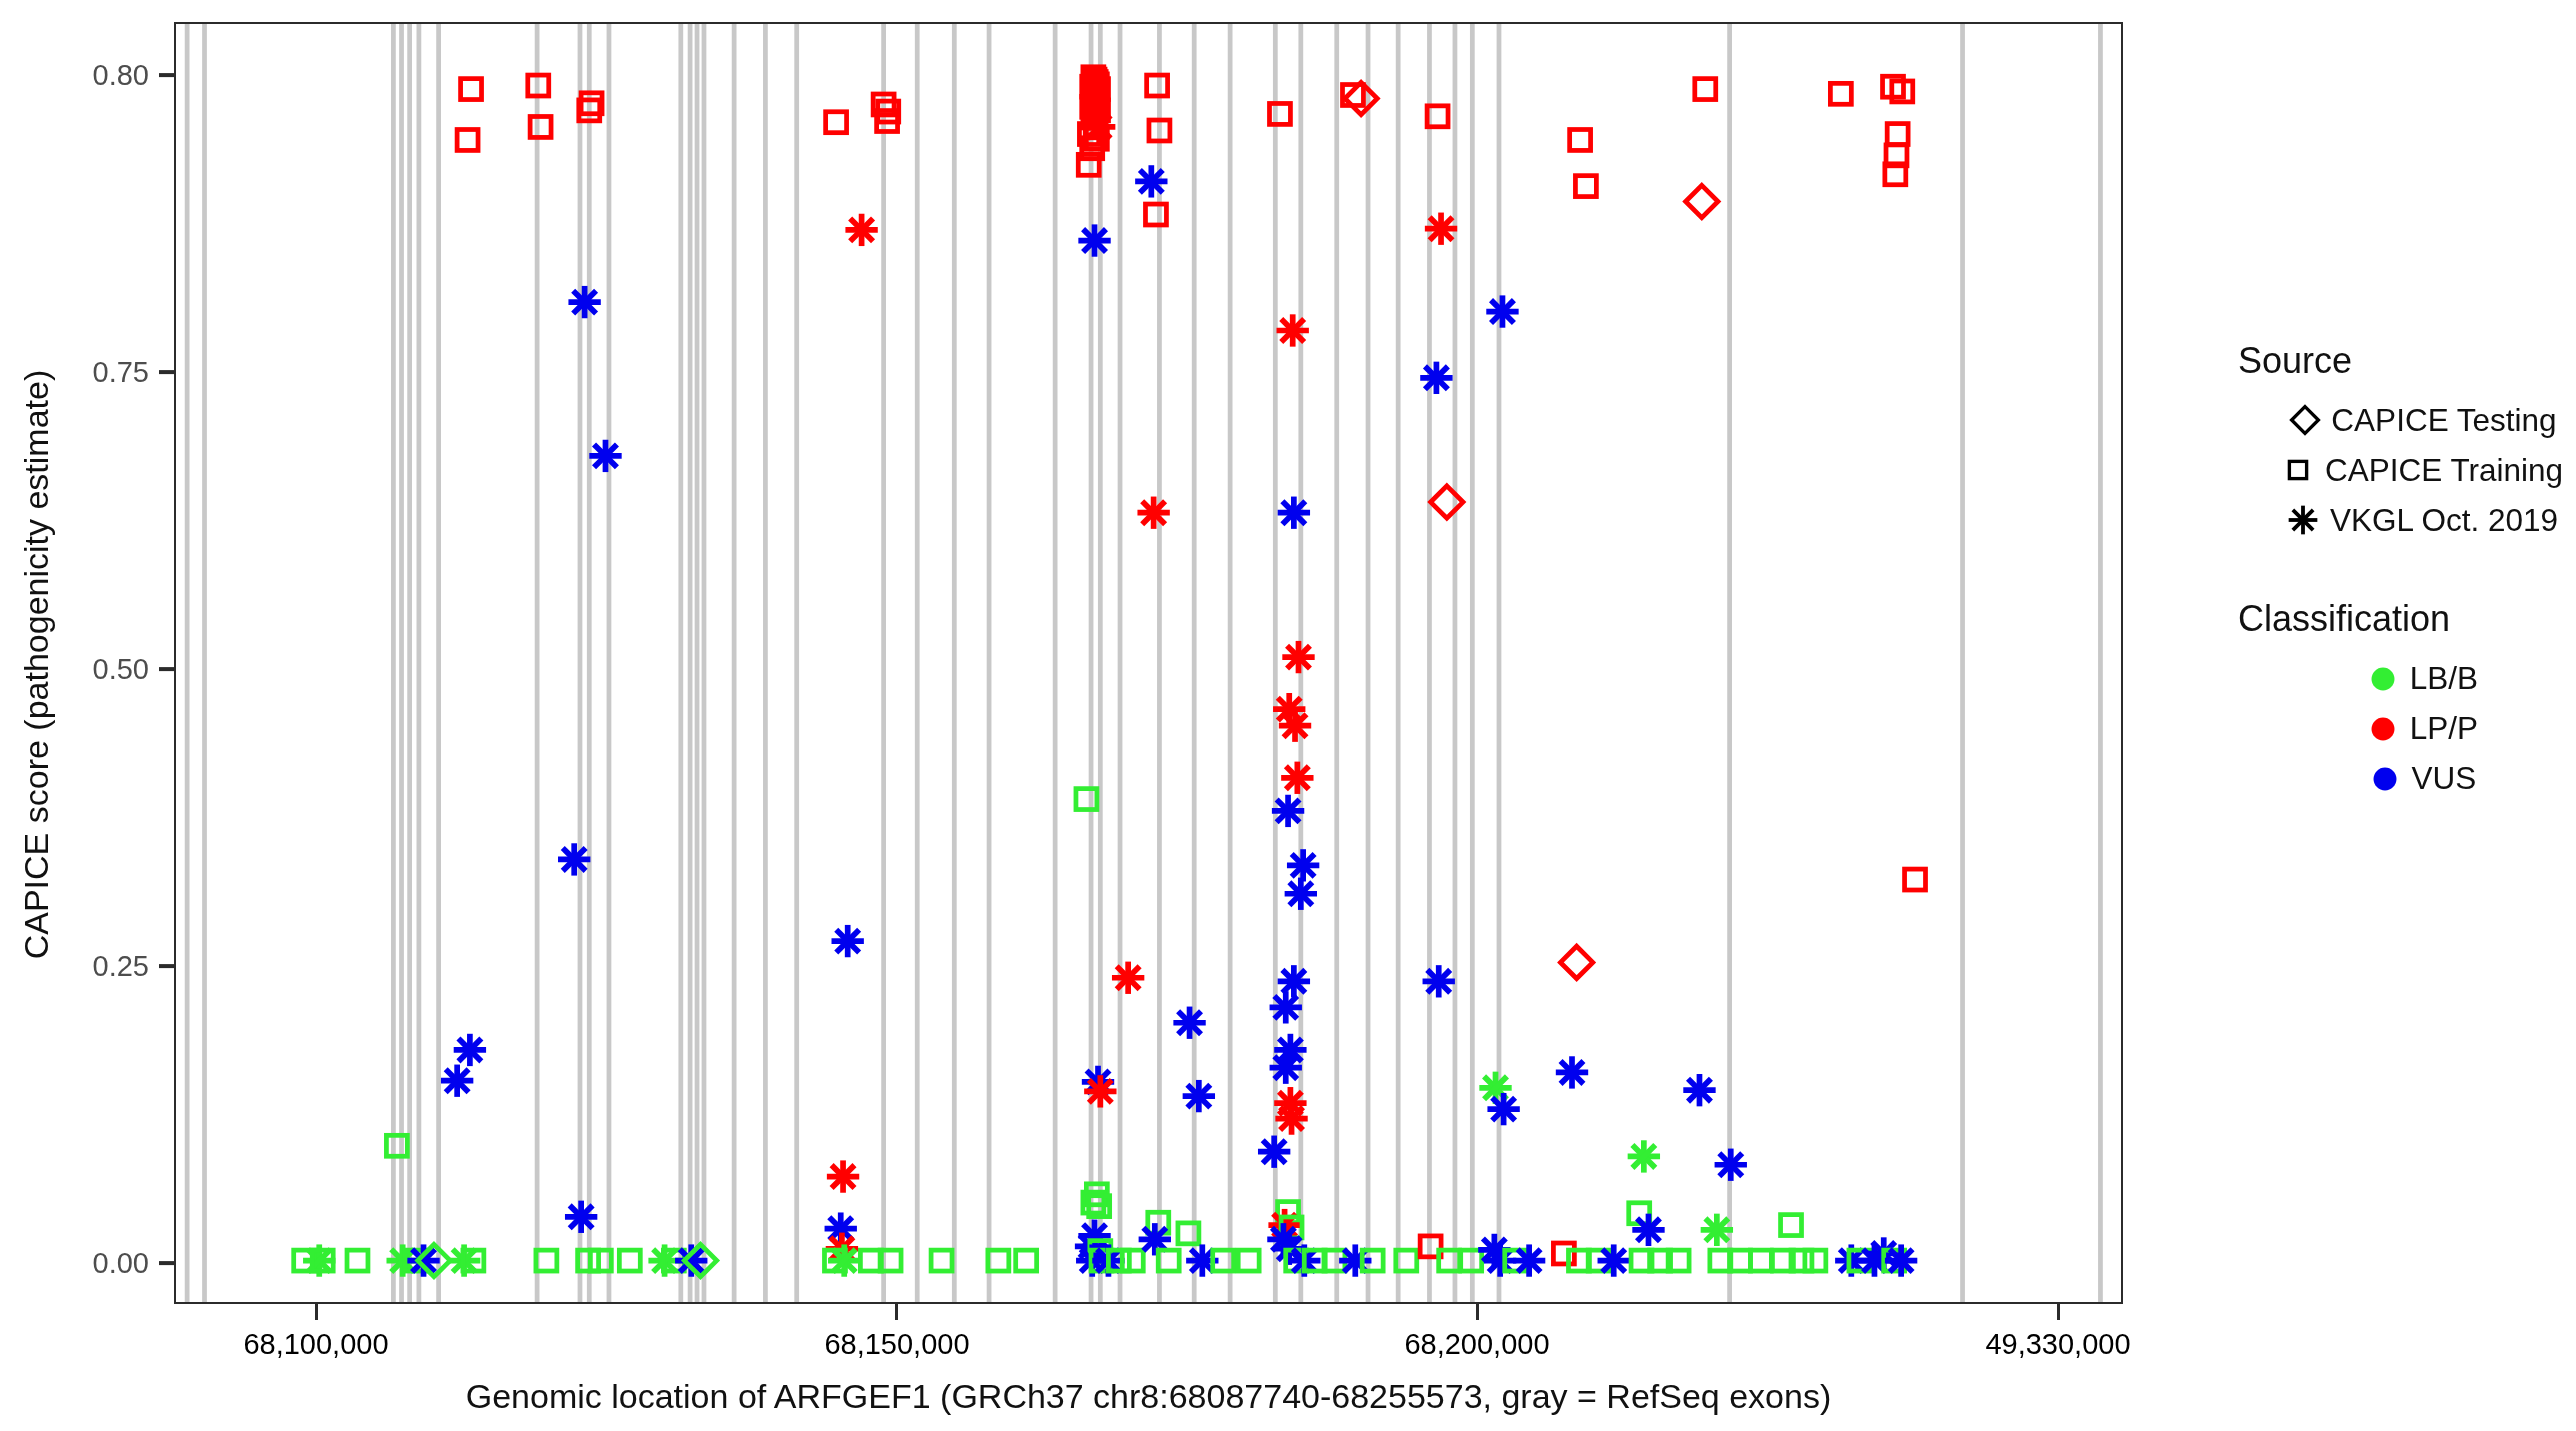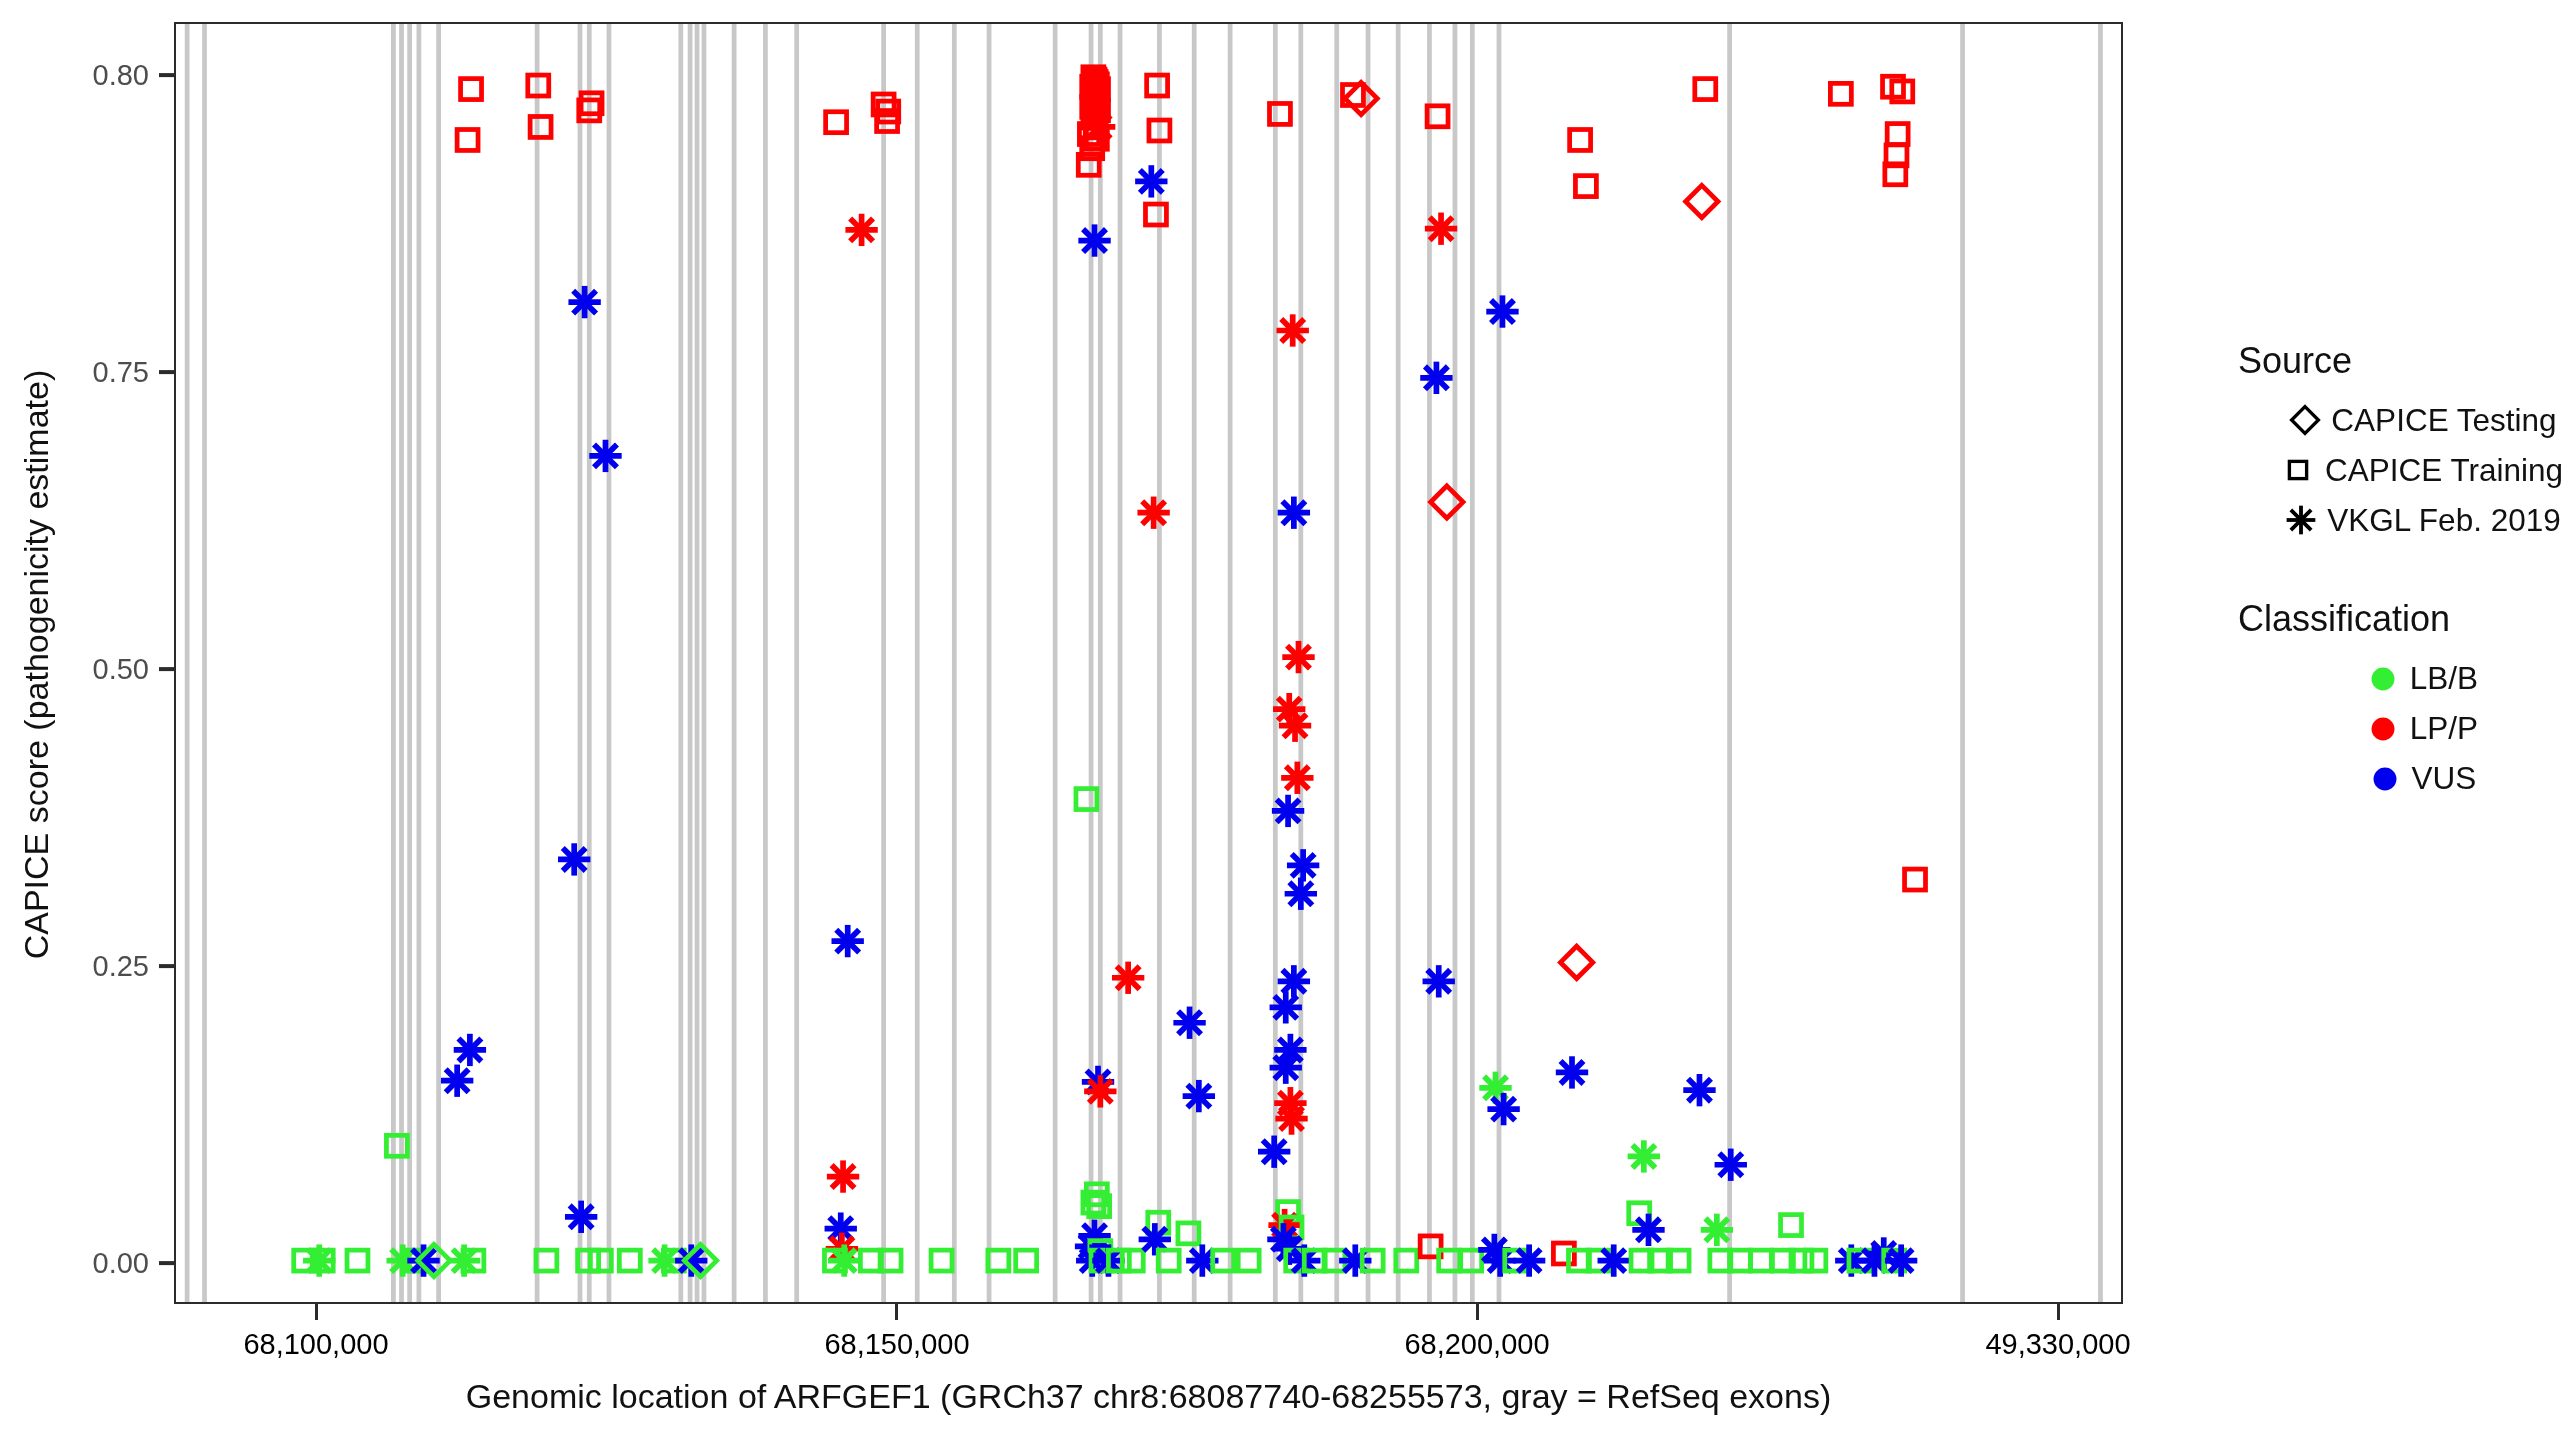--- a/index.html
+++ b/index.html
@@ -690,21 +690,21 @@
         </div>
         <div class="legend-row">
           <span class="legend-key">
             <svg width="44" height="44" viewBox="0 0 46 46">
               <line x1="8" y1="23" x2="38" y2="23" stroke="#000" stroke-width="4"></line>
               <line x1="12.393398282201787" y1="12.393398282201789" x2="33.60660171779821" y2="33.60660171779821" stroke="#000" stroke-width="4"></line>
               <line x1="23" y1="8" x2="23" y2="38" stroke="#000" stroke-width="4"></line>
               <line x1="33.60660171779821" y1="12.393398282201787" x2="12.393398282201789" y2="33.60660171779821" stroke="#000" stroke-width="4"></line>
             </svg>
           </span>
-          <span class="legend-text">VKGL Feb. 2019</span>
+          <span class="legend-text">VKGL Oct. 2019</span>
         </div>
       </div>
       <div class="legend-block">
         <div class="legend-title">Classification</div>
         <div class="legend-row">
           <span class="legend-key">
             <svg width="44" height="44" viewBox="0 0 46 46">
               <circle cx="23" cy="23" r="12" fill="#33ee33"></circle>
             </svg>
           </span>

